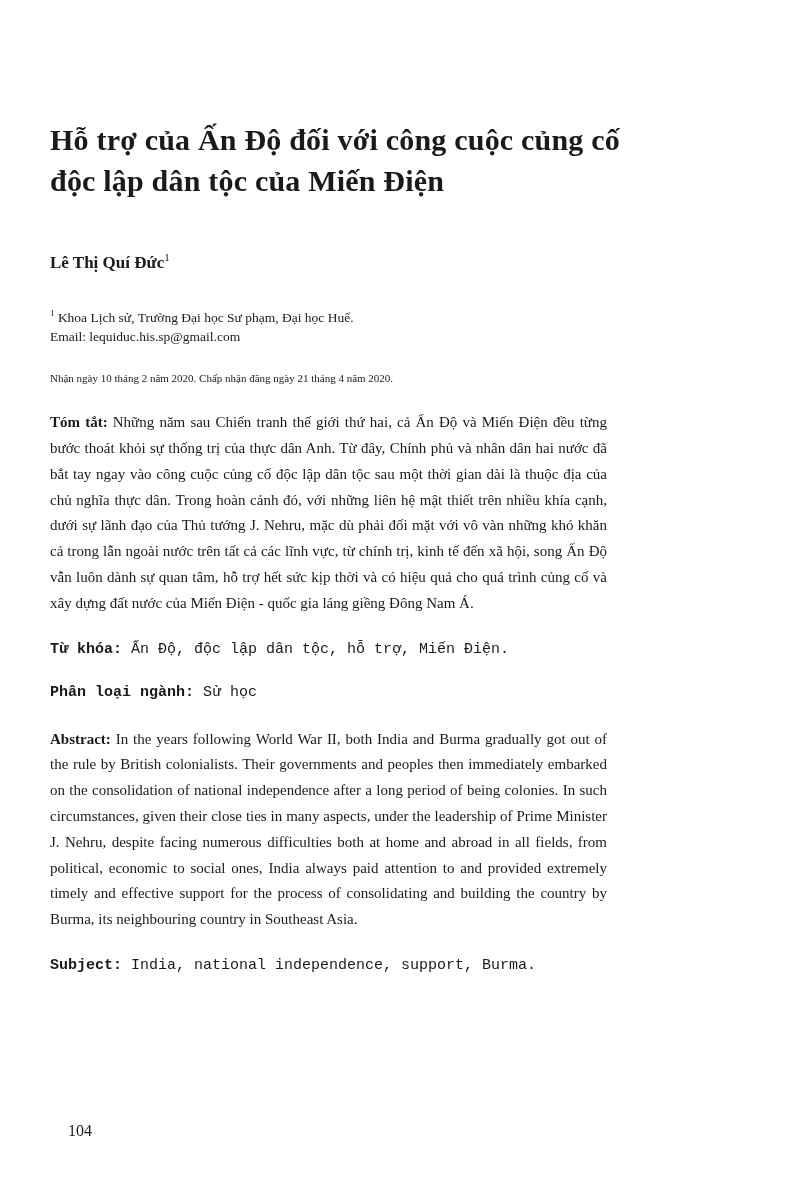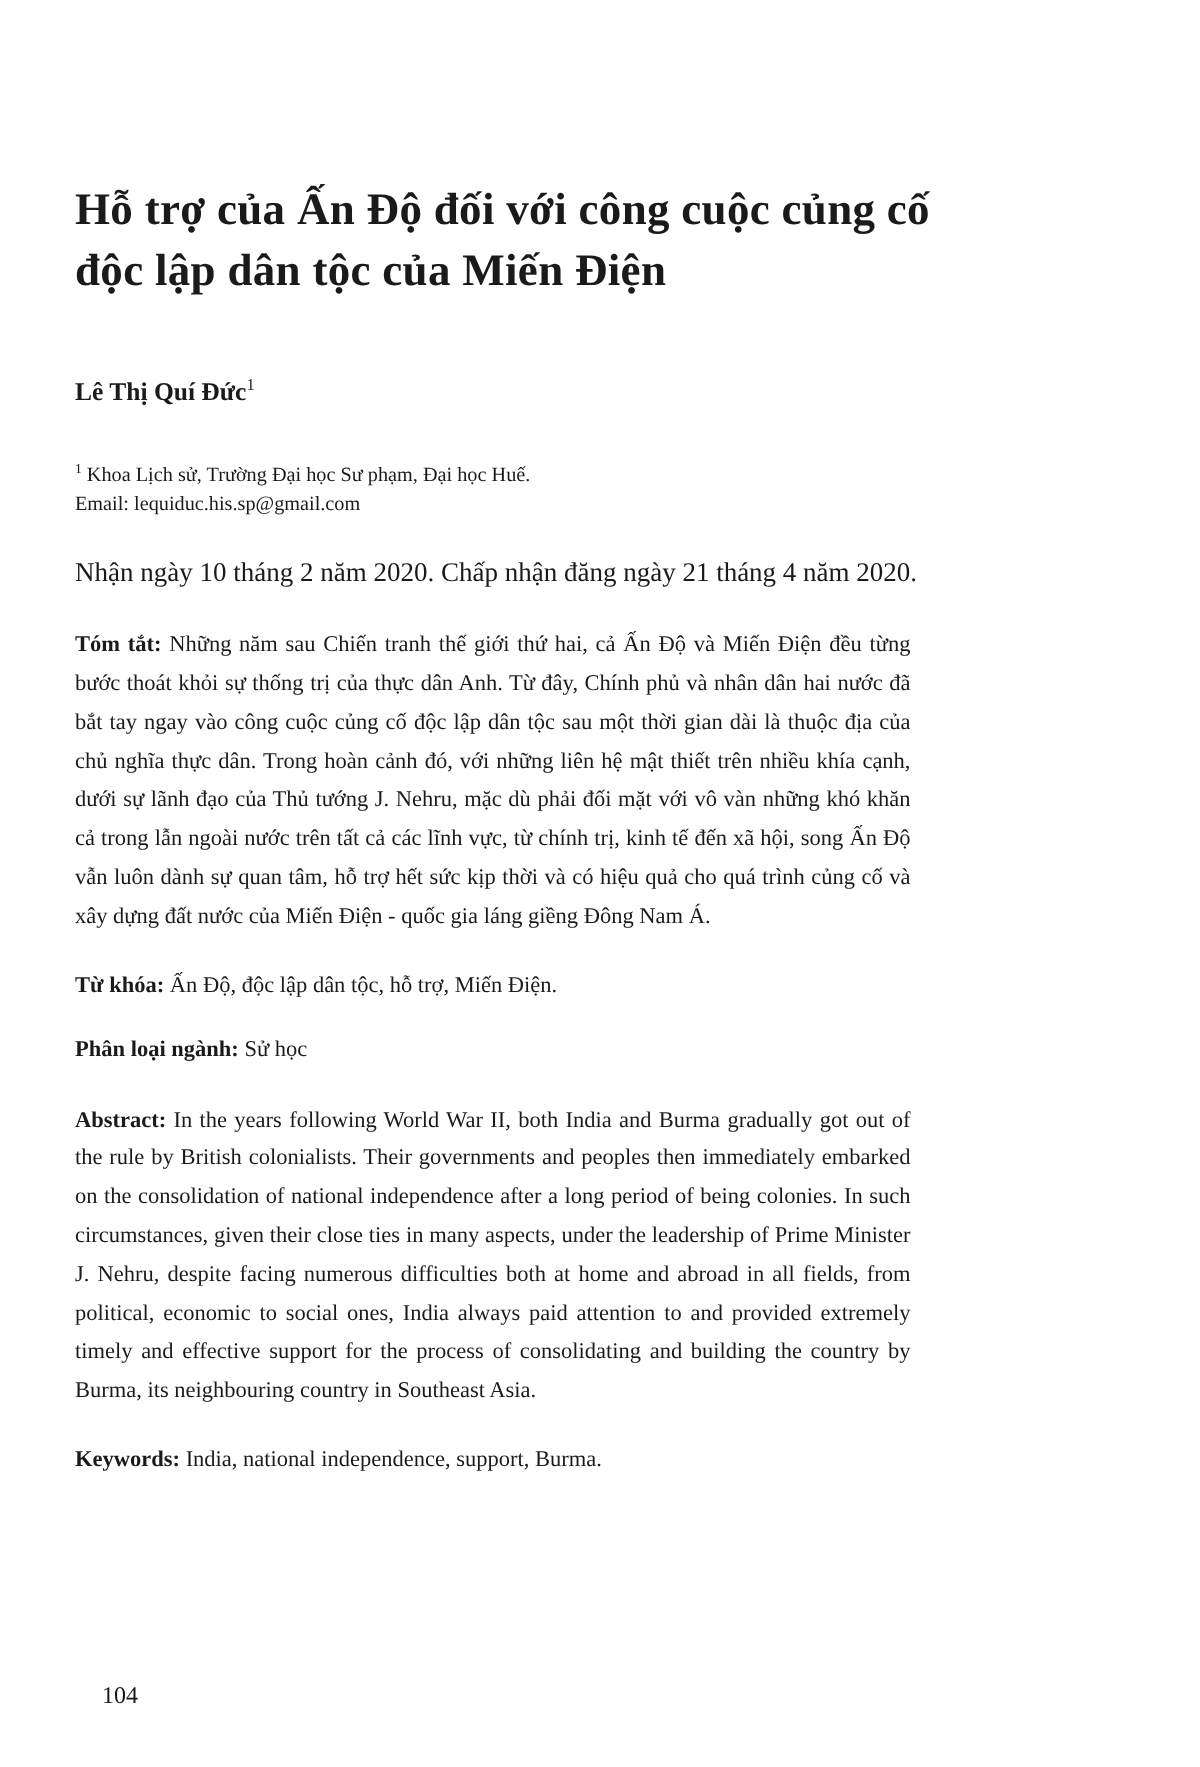--- a/index.html
+++ b/index.html
@@ -44,35 +44,36 @@
   }
   .footnote {
     font-size: 13.5px;
     line-height: 1.45;
     margin: 16px 0 26px 0;
   }
   .footnote sup {
     font-size: 9px;
   }
   .received {
-    font-size: 18px;
+    font-size: 11px;
     margin: 0 0 26px 0;
   }
   .para {
     font-size: 15px;
     line-height: 1.72;
     text-align: justify;
     margin: 0 17px 24px 0;
   }
   .para .label {
     font-weight: bold;
   }
   .single-line {
     font-size: 15px;
     margin: 0 0 26px 0;
+    font-family: Liberation Mono, monospace;
   }
   .single-line .label {
     font-weight: bold;
   }
   .page-number {
     position: absolute;
     left: 68px;
     bottom: 38px;
     font-size: 16px;
   }
@@ -92,18 +93,18 @@
   <p class="received">Nhận ngày 10 tháng 2 năm 2020. Chấp nhận đăng ngày 21 tháng 4 năm 2020.</p>
 
   <p class="para"><span class="label">Tóm tắt:</span><span> Những năm sau Chiến tranh thế giới thứ hai, cả Ấn Độ và Miến Điện đều từng bước thoát khỏi sự thống trị của thực dân Anh. Từ đây, Chính phủ và nhân dân hai nước đã bắt tay ngay vào công cuộc củng cố độc lập dân tộc sau một thời gian dài là thuộc địa của chủ nghĩa thực dân. Trong hoàn cảnh đó, với những liên hệ mật thiết trên nhiều khía cạnh, dưới sự lãnh đạo của Thủ tướng J. Nehru, mặc dù phải đối mặt với vô vàn những khó khăn cả trong lẫn ngoài nước trên tất cả các lĩnh vực, từ chính trị, kinh tế đến xã hội, song Ấn Độ vẫn luôn dành sự quan tâm, hỗ trợ hết sức kịp thời và có hiệu quả cho quá trình củng cố và xây dựng đất nước của Miến Điện - quốc gia láng giềng Đông Nam Á.</span></p>
 
   <p class="single-line"><span class="label">Từ khóa:</span><span> Ấn Độ, độc lập dân tộc, hỗ trợ, Miến Điện.</span></p>
 
   <p class="single-line"><span class="label">Phân loại ngành:</span><span> Sử học</span></p>
 
   <p class="para"><span class="label">Abstract:</span><span> In the years following World War II, both India and Burma gradually got out of the rule by British colonialists. Their governments and peoples then immediately embarked on the consolidation of national independence after a long period of being colonies. In such circumstances, given their close ties in many aspects, under the leadership of Prime Minister J. Nehru, despite facing numerous difficulties both at home and abroad in all fields, from political, economic to social ones, India always paid attention to and provided extremely timely and effective support for the process of consolidating and building the country by Burma, its neighbouring country in Southeast Asia.</span></p>
 
-  <p class="single-line"><span class="label">Keywords:</span><span> India, national independence, support, Burma.</span></p>
+  <p class="single-line"><span class="label">Subject:</span><span> India, national independence, support, Burma.</span></p>
 
 
   <div class="page-number">104</div>
 
 </div>
 
 </body></html>

